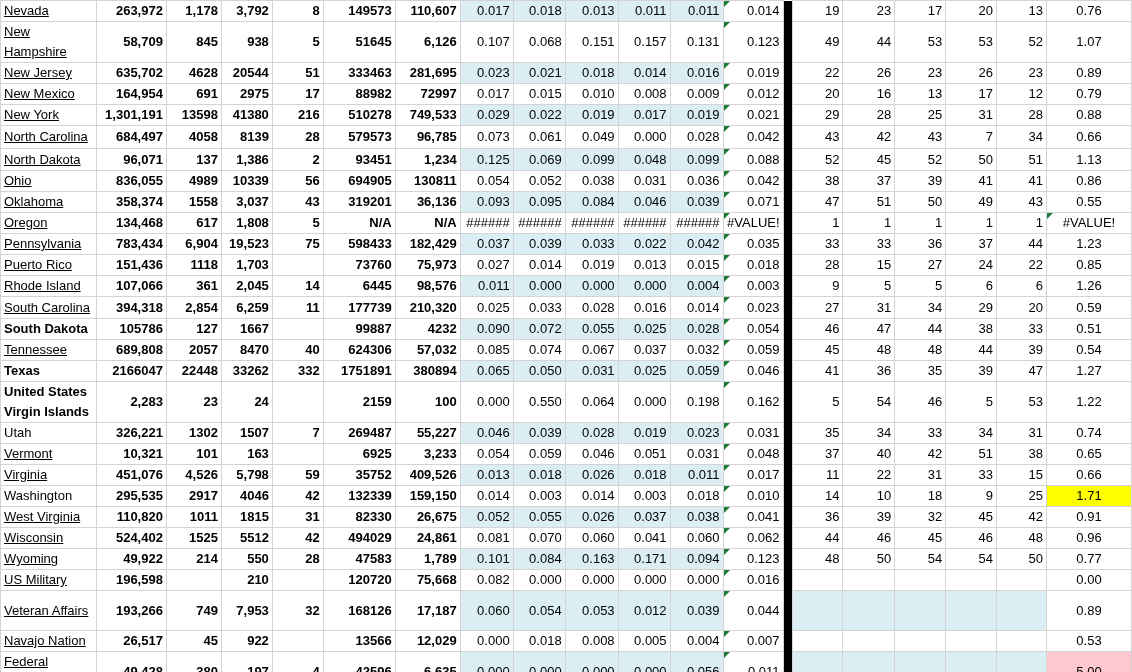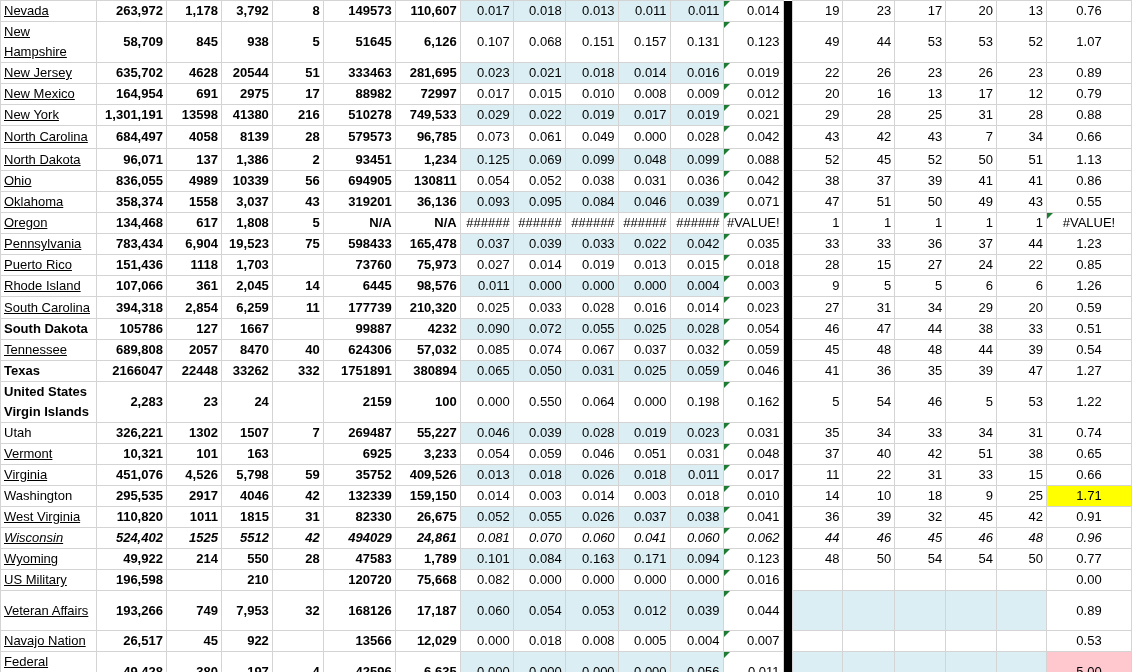--- a/index.html
+++ b/index.html
@@ -269,21 +269,21 @@
         <td class="" style="overflow: visible;">1</td>
         <td class="ctr"><span class="tri left"></span><span>#VALUE!</span></td>
       </tr>
       <tr style="height: 20px;">
         <td class="name"><span class="link">Pennsylvania</span></td>
         <td class="b">783,434</td>
         <td class="b">6,904</td>
         <td class="b">19,523</td>
         <td class="b">75</td>
         <td class="b">598433</td>
-        <td class="b">165,478</td>
+        <td class="b">182,429</td>
         <td class="blue">0.037</td>
         <td class="blue">0.039</td>
         <td class="blue">0.033</td>
         <td class="blue">0.022</td>
         <td class="blue">0.042</td>
         <td class=""><span class="tri left"></span><span>0.035</span></td>
         <td class="gap"></td>
         <td class="">33</td>
         <td class="">33</td>
         <td class="">36</td>
@@ -548,21 +548,21 @@
         <td class="blue">0.038</td>
         <td class=""><span class="tri left"></span><span>0.041</span></td>
         <td class="gap"></td>
         <td class="">36</td>
         <td class="">39</td>
         <td class="">32</td>
         <td class="">45</td>
         <td class="">42</td>
         <td class="ctr"><span>0.91</span></td>
       </tr>
-      <tr style="height: 20px; font-style: italic;">
+      <tr style="height: 20px;">
         <td class="name"><span class="link">Wisconsin</span></td>
         <td class="b">524,402</td>
         <td class="b">1525</td>
         <td class="b">5512</td>
         <td class="b">42</td>
         <td class="b">494029</td>
         <td class="b">24,861</td>
         <td class="">0.081</td>
         <td class="">0.070</td>
         <td class="">0.060</td>

